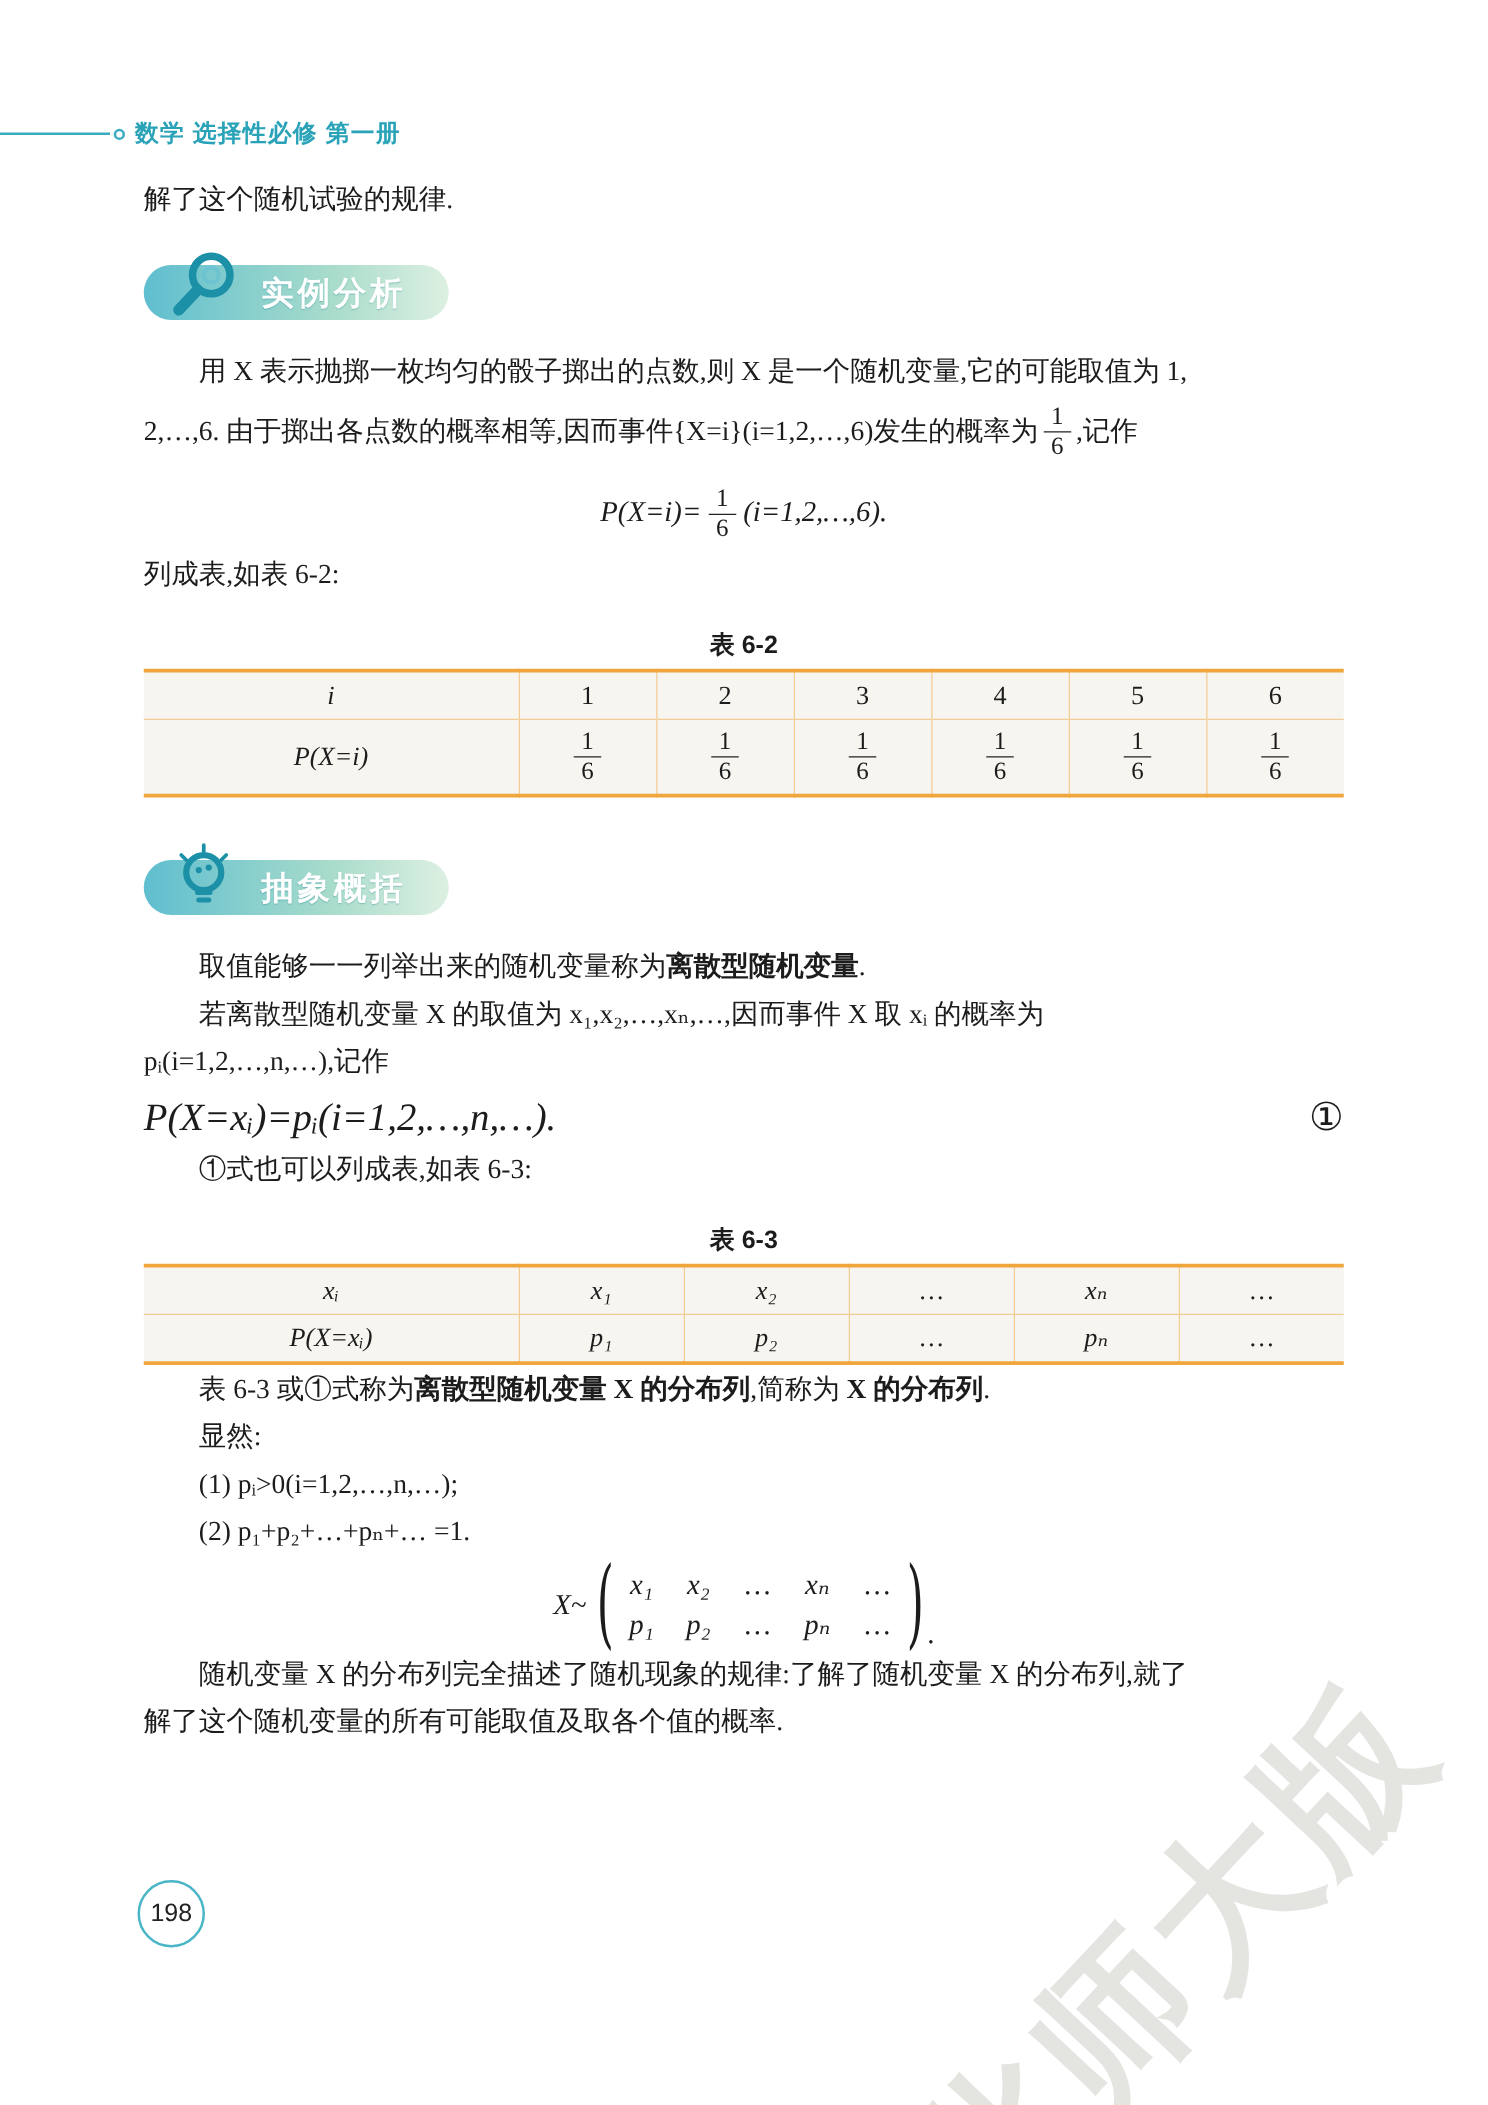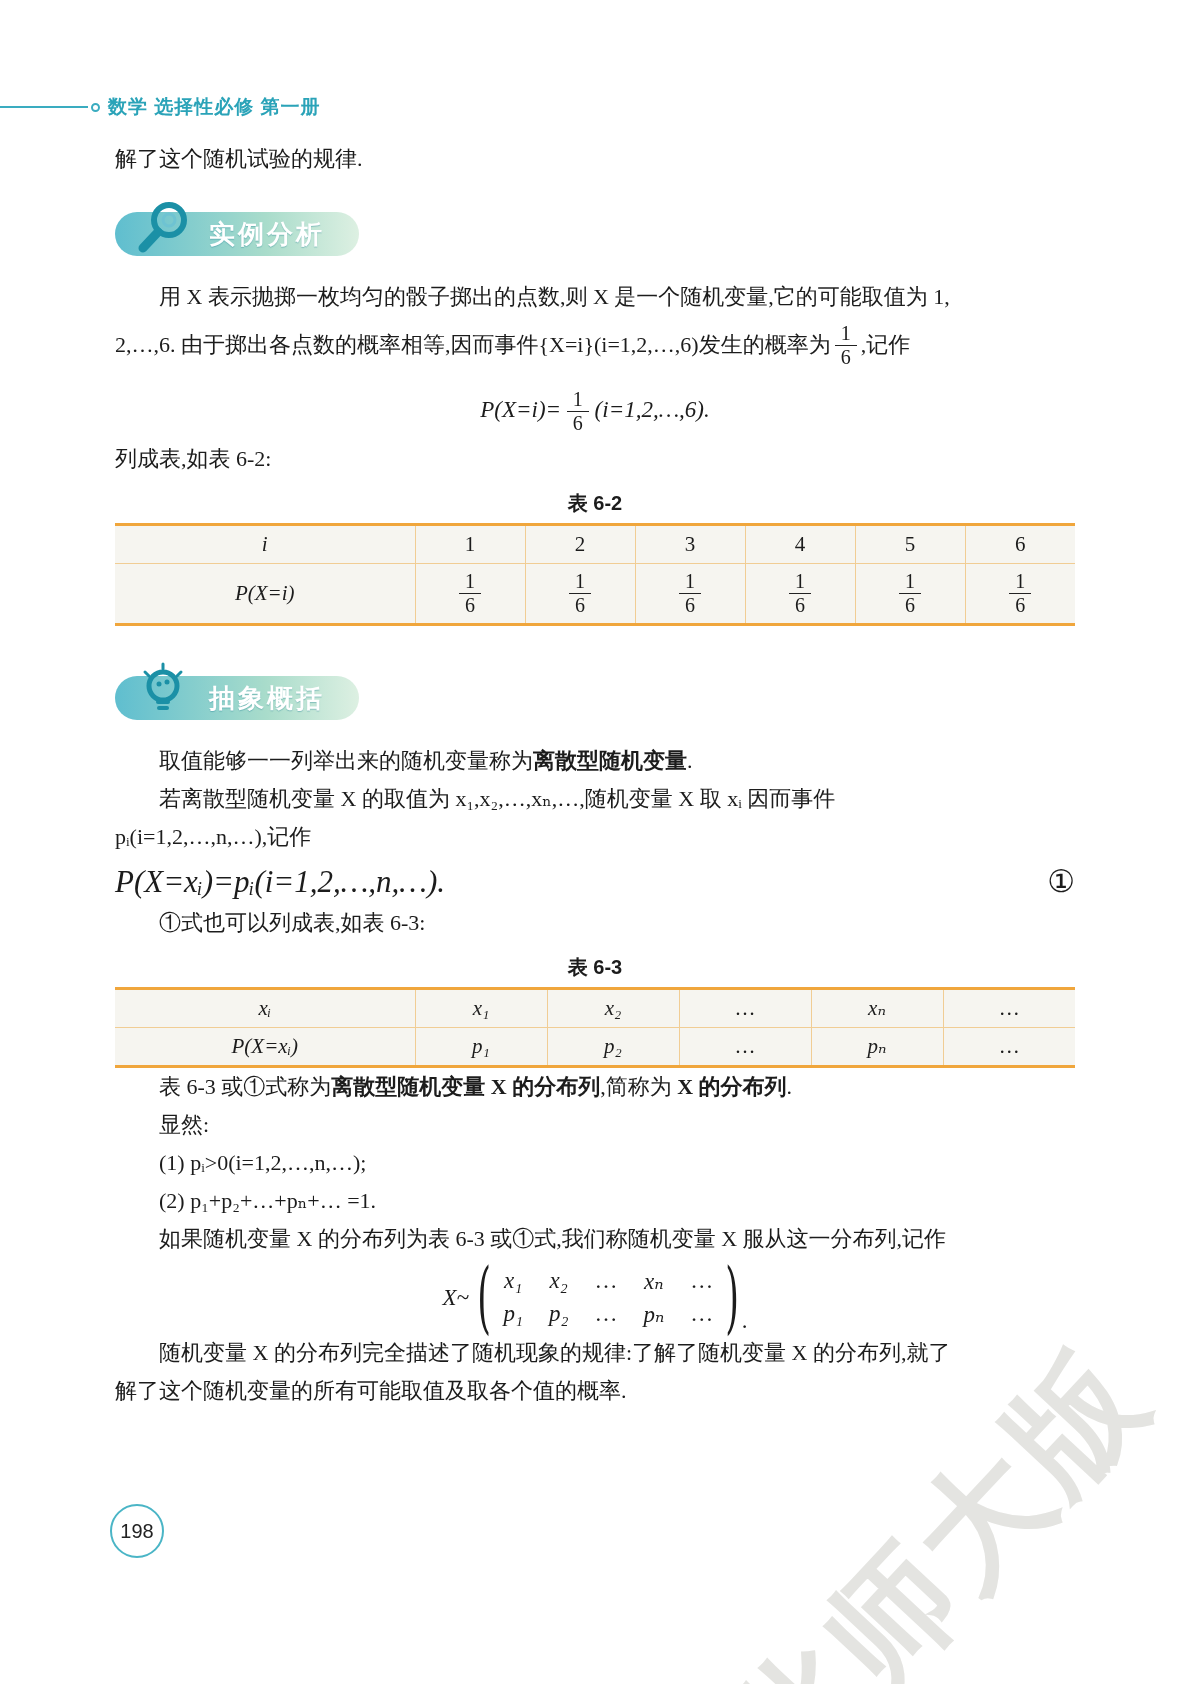--- a/index.html
+++ b/index.html
@@ -40,21 +40,21 @@
   .frac .num { padding:0 6px; border-bottom:1.6px solid #222; }
   .frac .den { padding:0 6px; }
   .formula { margin-top:6px; text-align:center; line-height:60px; font-size:23px; }
   .formula .frac { font-size:20px; }
   .formula-flat { position:relative; margin-top:4px; text-align:left; line-height:44px; font-size:31px; }
   .formula-flat .marker { position:absolute; right:0; top:0; font-style:normal; }
   .p1l2 { line-height:58px; display:flex; align-items:center; flex-wrap:wrap; }
   .p1l2 .frac { margin:0 4px; }
   
   .tbl-caption {
-    margin-top:12px; text-align:center; font-weight:bold; font-size:20px;
+    margin-top:24px; text-align:center; font-weight:bold; font-size:20px;
     font-family:"Liberation Sans","DejaVu Sans",sans-serif;
   }
   table.tbl {
     width:100%; margin-top:6px; border-collapse:collapse; table-layout:fixed;
     border-top:3px solid #f0a63c; border-bottom:3px solid #f0a63c; font-size:21px;
   }
   table.tbl td {
     border-left:1px solid #f1cd94; text-align:center; vertical-align:middle;
     background:#f6f5f0; padding:6px 4px;
   }
@@ -197,21 +197,21 @@
         <circle cx="38" cy="22" r="2.5" fill="#1b90a6"></circle>
       </svg>
     </span>
     <span class="badge-label">抽象概括</span>
   </div>
 
   
   <div class="line ind mt22">
     <span>取值能够一一列举出来的随机变量称为</span><span class="bold">离散型随机变量</span><span>.</span>
   </div>
-  <div class="line ind">若离散型随机变量 X 的取值为 x₁,x₂,…,xₙ,…,随机变量 X 取 xᵢ 因而事件</div>
+  <div class="line ind">若离散型随机变量 X 的取值为 x₁,x₂,…,xₙ,…,因而事件 X 取 xᵢ 的概率为</div>
   <div class="line">pᵢ(i=1,2,…,n,…),记作</div>
 
   
   <div class="formula-flat">
     <span class="mi">P(X=xᵢ)=pᵢ(i=1,2,…,n,…).</span>
     <span class="marker">①</span>
   </div>
 
   <div class="line ind">①式也可以列成表,如表 6-3:</div>
 
@@ -238,21 +238,20 @@
   </tbody>
     </table>
 
   
   <div class="line ind mt16">
     <span>表 6-3 或①式称为</span><span class="bold">离散型随机变量 X 的分布列</span><span>,简称为 </span><span class="bold">X 的分布列</span><span>.</span>
   </div>
   <div class="line ind">显然:</div>
   <div class="line ind">(1) pᵢ&gt;0(i=1,2,…,n,…);</div>
   <div class="line ind">(2) p₁+p₂+…+pₙ+… =1.</div>
-  <div class="line ind">如果随机变量 X 的分布列为表 6-3 或①式,我们称随机变量 X 服从这一分布列,记作</div>
 
   
   <div class="matrix-line">
     <span class="mi mprefix">X~</span>
     <span class="paren">(</span>
     <span class="mgrid">
       <span class="mi">x₁</span>
       <span class="mi">x₂</span>
       <span>…</span>
       <span class="mi">xₙ</span>

